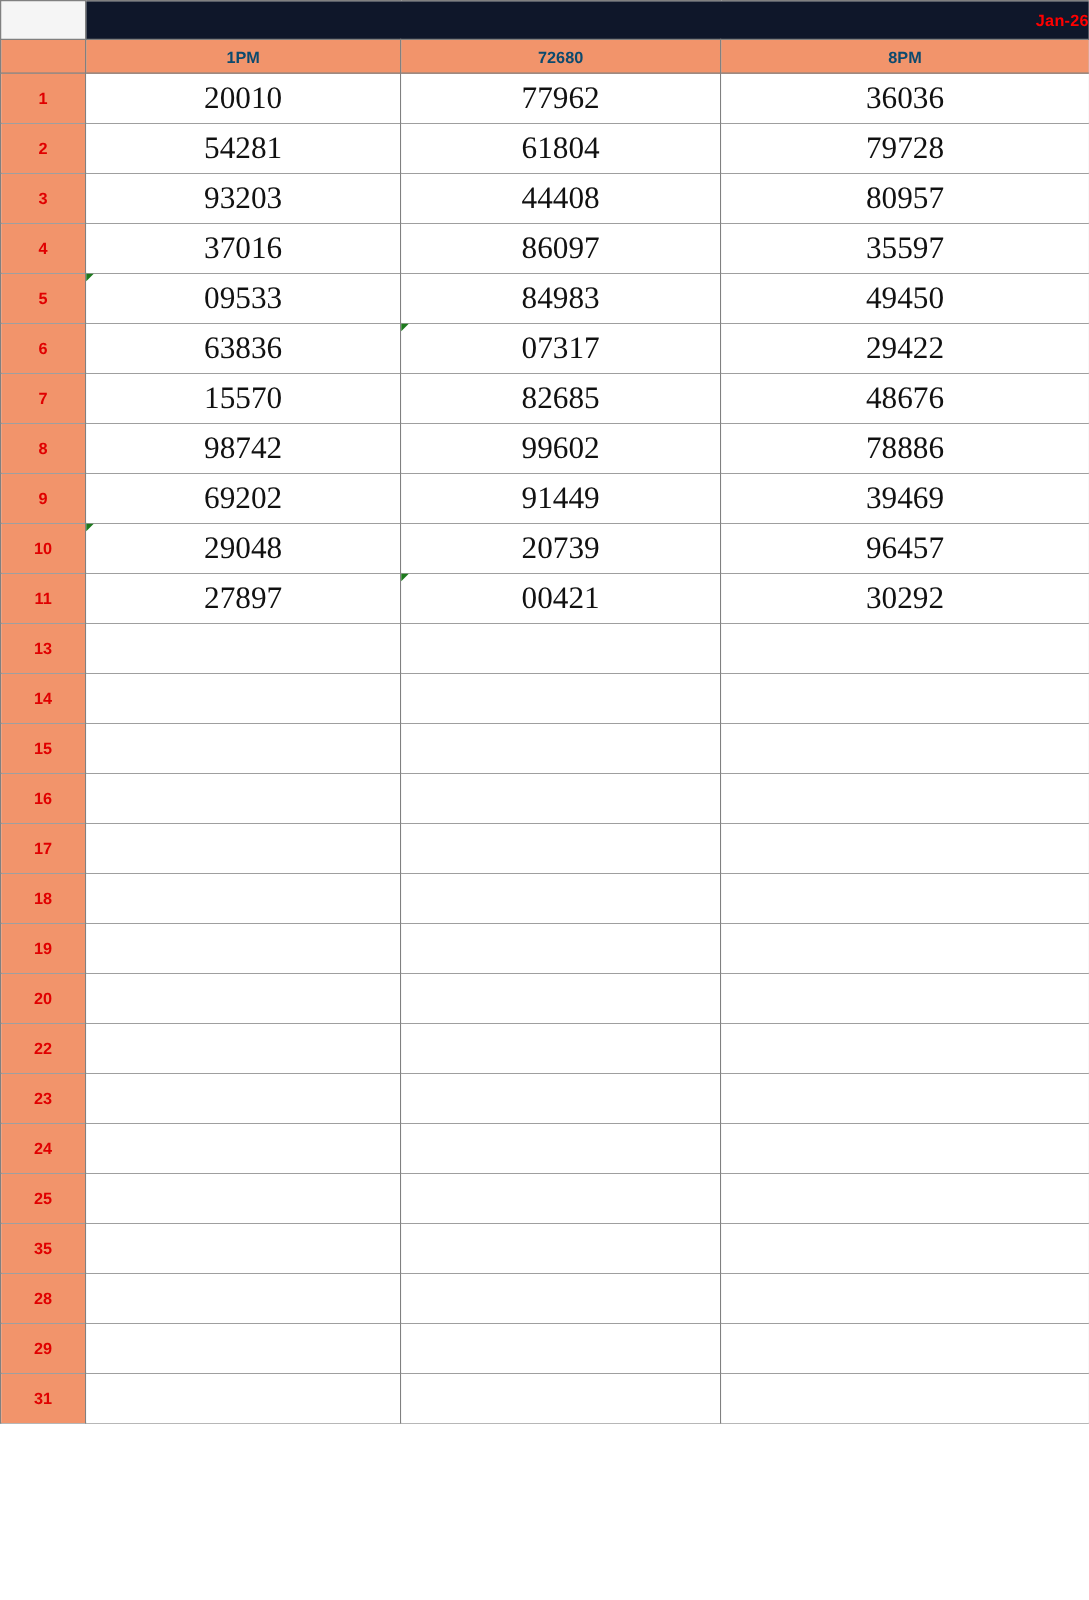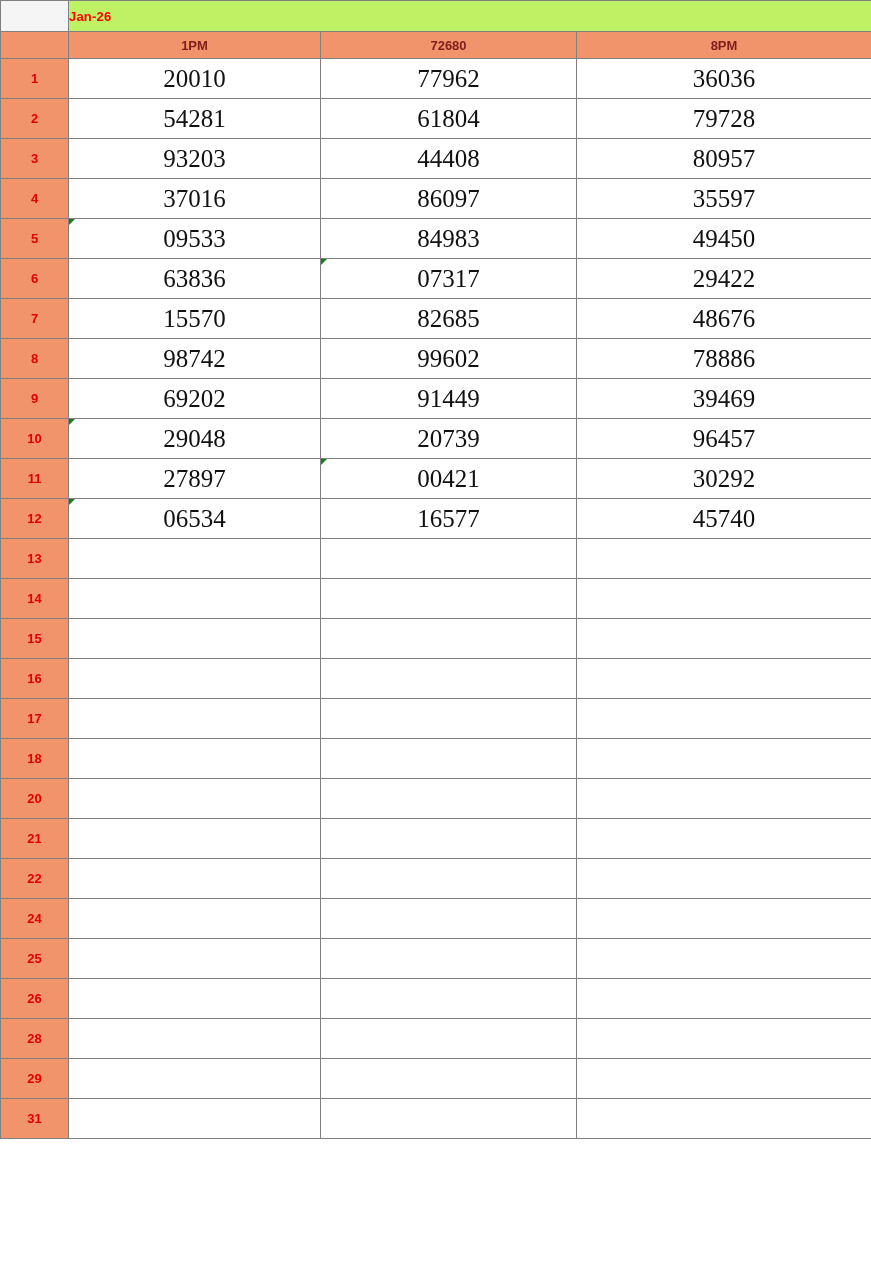--- a/index.html
+++ b/index.html
@@ -33,37 +33,37 @@
     margin: 0;
   }
 
   
   .title-corner {
     background: #f5f5f5;
     height: 30px;
     border: 1px solid #808080;
   }
   .title-cell {
-    background: #bef264;
+    background: #0f172a;
     color: #ff0000;
     font-weight: bold;
     font-size: 13px;
-    text-align: left;
+    text-align: right;
     height: 30px;
     letter-spacing: 0.2px;
   }
 
   
   .hdr-corner {
     background: #f2946b;
     height: 26px;
   }
   .hdr {
     background: #f2946b;
-    color: #7f1d1d;
+    color: #0c4a6e;
     font-weight: bold;
     font-size: 13px;
     text-align: center;
     height: 26px;
     margin-top: 13px;
   }
 
   
   .day {
     background: #f2946b;
@@ -182,26 +182,20 @@
           <td class="val">20739</td>
           <td class="val">96457</td>
         </tr>
         <tr>
           <td class="day">11</td>
           <td class="val">27897</td>
           <td class="val mark">00421</td>
           <td class="val">30292</td>
         </tr>
         <tr>
-          <td class="day">12</td>
-          <td class="val mark">06534</td>
-          <td class="val">16577</td>
-          <td class="val">45740</td>
-        </tr>
-        <tr>
           <td class="day">13</td>
           <td class="val empty"></td>
           <td class="val empty"></td>
           <td class="val empty"></td>
         </tr>
         <tr>
           <td class="day">14</td>
           <td class="val empty"></td>
           <td class="val empty"></td>
           <td class="val empty"></td>
@@ -224,51 +218,57 @@
           <td class="val empty"></td>
           <td class="val empty"></td>
         </tr>
         <tr>
           <td class="day">18</td>
           <td class="val empty"></td>
           <td class="val empty"></td>
           <td class="val empty"></td>
         </tr>
         <tr>
+          <td class="day">19</td>
+          <td class="val empty"></td>
+          <td class="val empty"></td>
+          <td class="val empty"></td>
+        </tr>
+        <tr>
           <td class="day">20</td>
           <td class="val empty"></td>
           <td class="val empty"></td>
           <td class="val empty"></td>
         </tr>
         <tr>
-          <td class="day">21</td>
-          <td class="val empty"></td>
-          <td class="val empty"></td>
-          <td class="val empty"></td>
-        </tr>
-        <tr>
           <td class="day">22</td>
           <td class="val empty"></td>
           <td class="val empty"></td>
           <td class="val empty"></td>
         </tr>
         <tr>
+          <td class="day">23</td>
+          <td class="val empty"></td>
+          <td class="val empty"></td>
+          <td class="val empty"></td>
+        </tr>
+        <tr>
           <td class="day">24</td>
           <td class="val empty"></td>
           <td class="val empty"></td>
           <td class="val empty"></td>
         </tr>
         <tr>
           <td class="day">25</td>
           <td class="val empty"></td>
           <td class="val empty"></td>
           <td class="val empty"></td>
         </tr>
         <tr>
-          <td class="day">26</td>
+          <td class="day">35</td>
           <td class="val empty"></td>
           <td class="val empty"></td>
           <td class="val empty"></td>
         </tr>
         <tr>
           <td class="day">28</td>
           <td class="val empty"></td>
           <td class="val empty"></td>
           <td class="val empty"></td>
         </tr>

